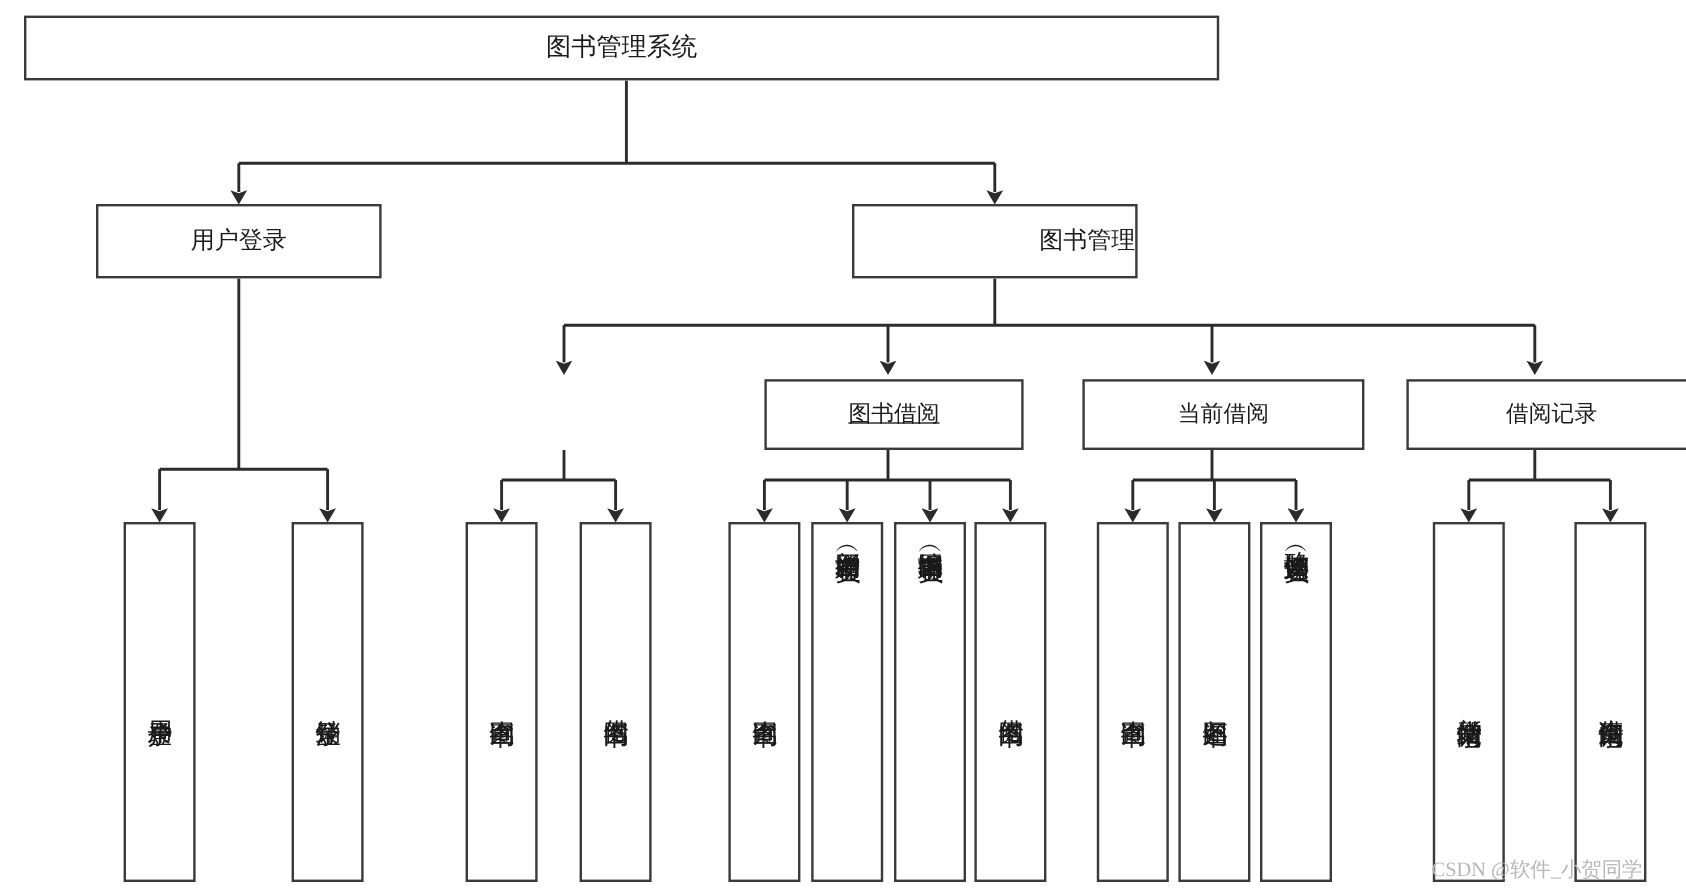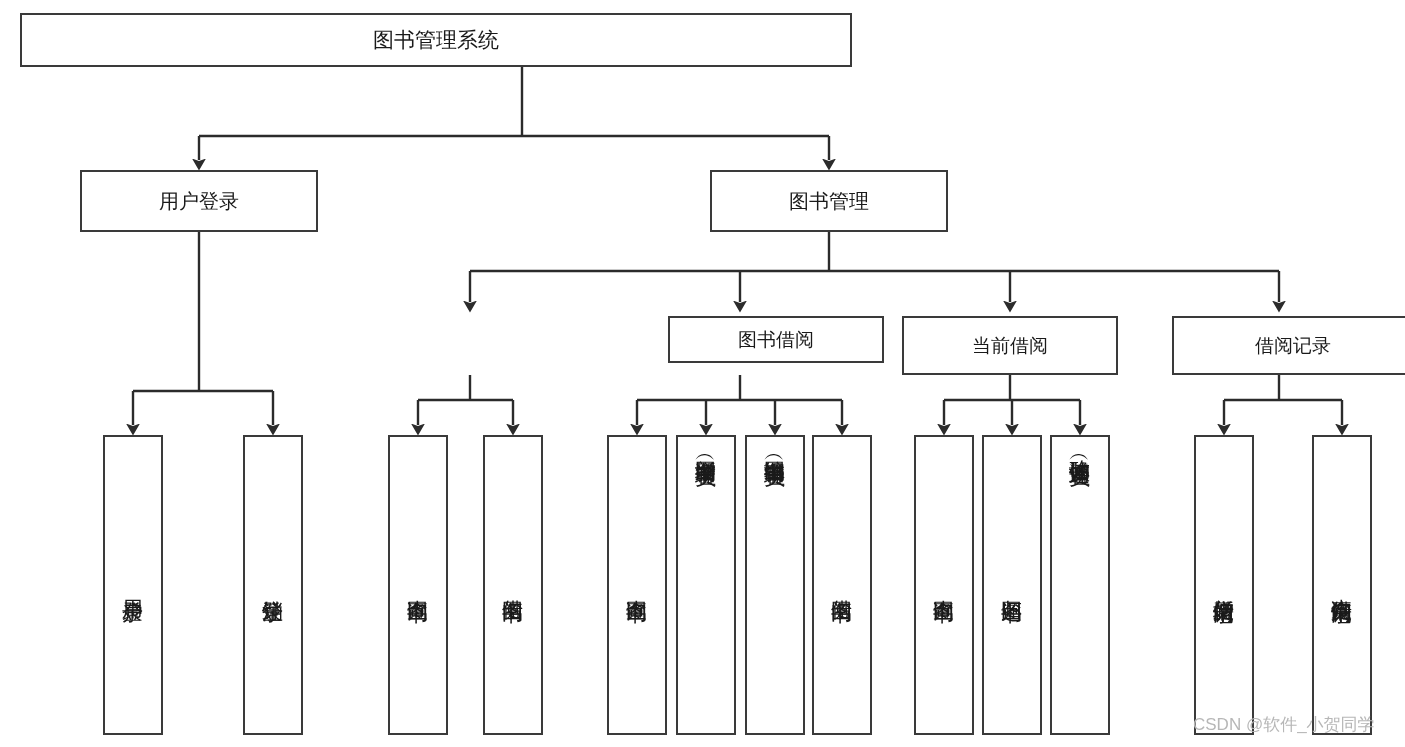--- a/index.html
+++ b/index.html
@@ -66,21 +66,21 @@
     padding-top: 0;
   }
   .watermark {
     position: absolute;
     left: 1193px;
     top: 713px;
     font-size: 17px;
     color: #b7b7b7;
     z-index: 3;
     white-space: nowrap;
-    font-family: Liberation Sans, sans-serif;
+    font-family: Liberation Serif, serif;
   }
 </style>
 </head>
 <body>
 
 <div id="canvas-wrap">
 
   <svg id="edges" viewBox="0 0 1405 747" xmlns="http://www.w3.org/2000/svg">
     <defs>
       <marker id="arrow" markerWidth="12" markerHeight="14" refX="1.5" refY="7" orient="auto" markerUnits="userSpaceOnUse">
@@ -124,38 +124,38 @@
       <path d="M1012,400 L1012,425" marker-end="url(#arrow)"></path>
       <path d="M1080,400 L1080,425" marker-end="url(#arrow)"></path>
 
       <path d="M1279,375 L1279,400"></path>
       <path d="M1224,400 L1342,400"></path>
       <path d="M1224,400 L1224,425" marker-end="url(#arrow)"></path>
       <path d="M1342,400 L1342,425" marker-end="url(#arrow)"></path>
     </g>
   </svg>
 
-  <div class="node root" style="left:20px; top:13px; width:832px; height:54px;">
+  <div class="node root" style="left:20px; top:13px; width:996px; height:54px;">
     <span class="label">图书管理系统</span>
   </div>
 
   <div class="node h2" style="left:80px; top:170px; width:238px; height:62px;">
     <span class="label">用户登录</span>
   </div>
 
-  <div class="node h2" style="left:710px; top:170px; width:238px; height:62px;">
+  <div class="node h2" style="left:710px; top:170px; width:238px; height:62px;justify-content:flex-end;">
     <span class="label">图书管理</span>
   </div>
 
 
-  <div class="node h3" style="left:668px; top:316px; width:216px; height:47px;">
+  <div class="node h3" style="left:637px; top:316px; width:216px; height:59px;text-decoration:underline;">
     <span class="label">图书借阅</span>
   </div>
 
-  <div class="node h3" style="left:902px; top:316px; width:216px; height:59px;">
+  <div class="node h3" style="left:902px; top:316px; width:235px; height:59px;">
     <span class="label">当前借阅</span>
   </div>
 
   <div class="node h3" style="left:1172px; top:316px; width:242px; height:59px;">
     <span class="label">借阅记录</span>
   </div>
 
   <div class="node leaf mid" style="left:103px; top:435px; width:60px; height:300px;">
     <span class="label">用户登录</span>
   </div>

